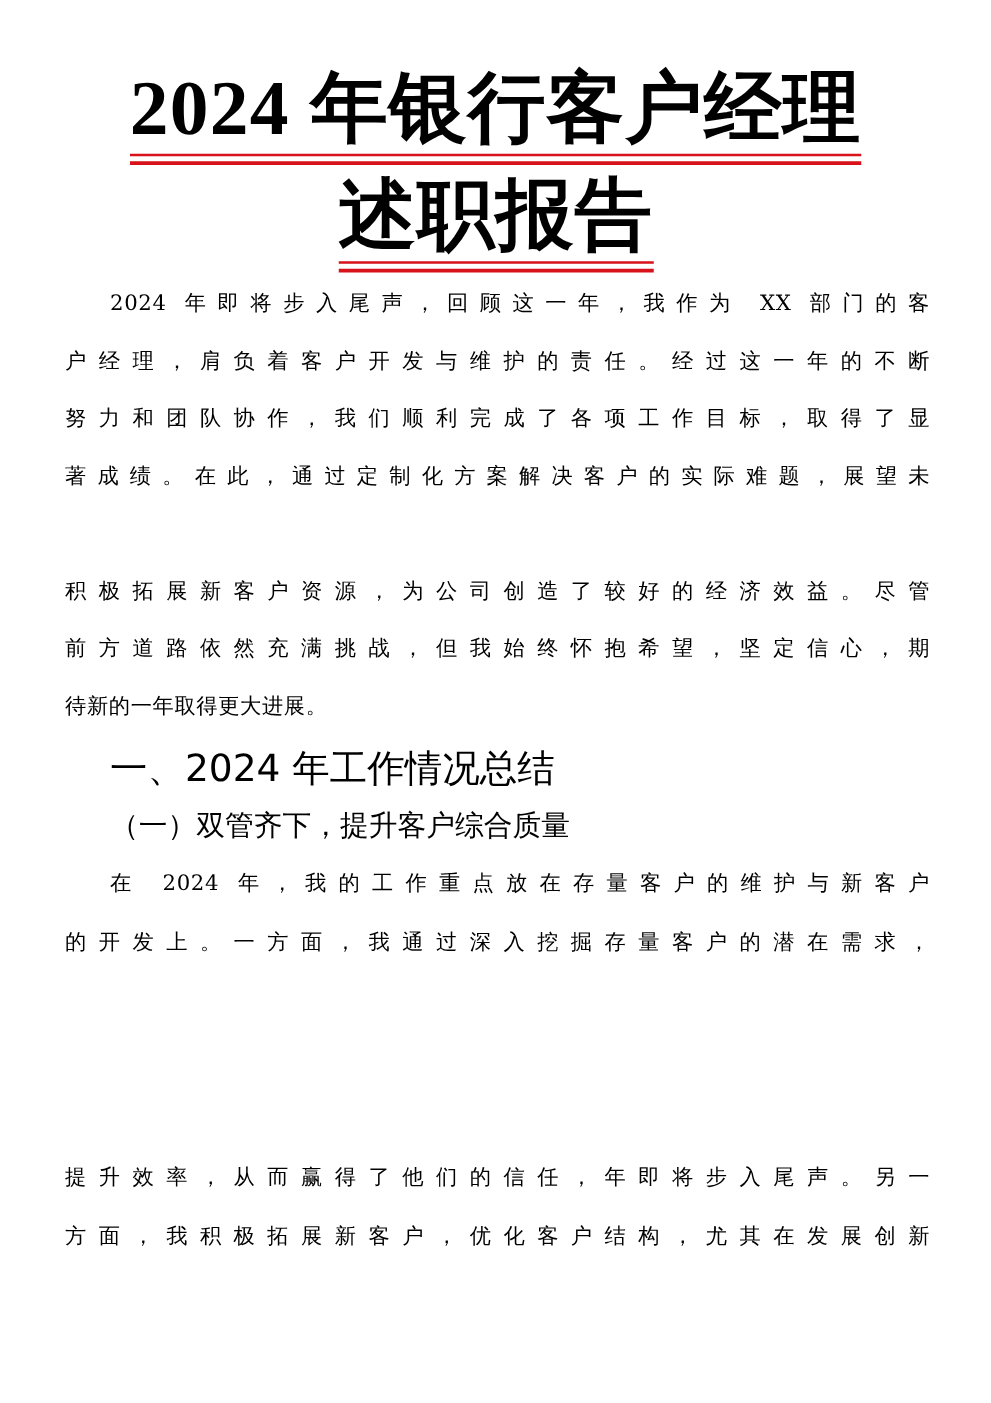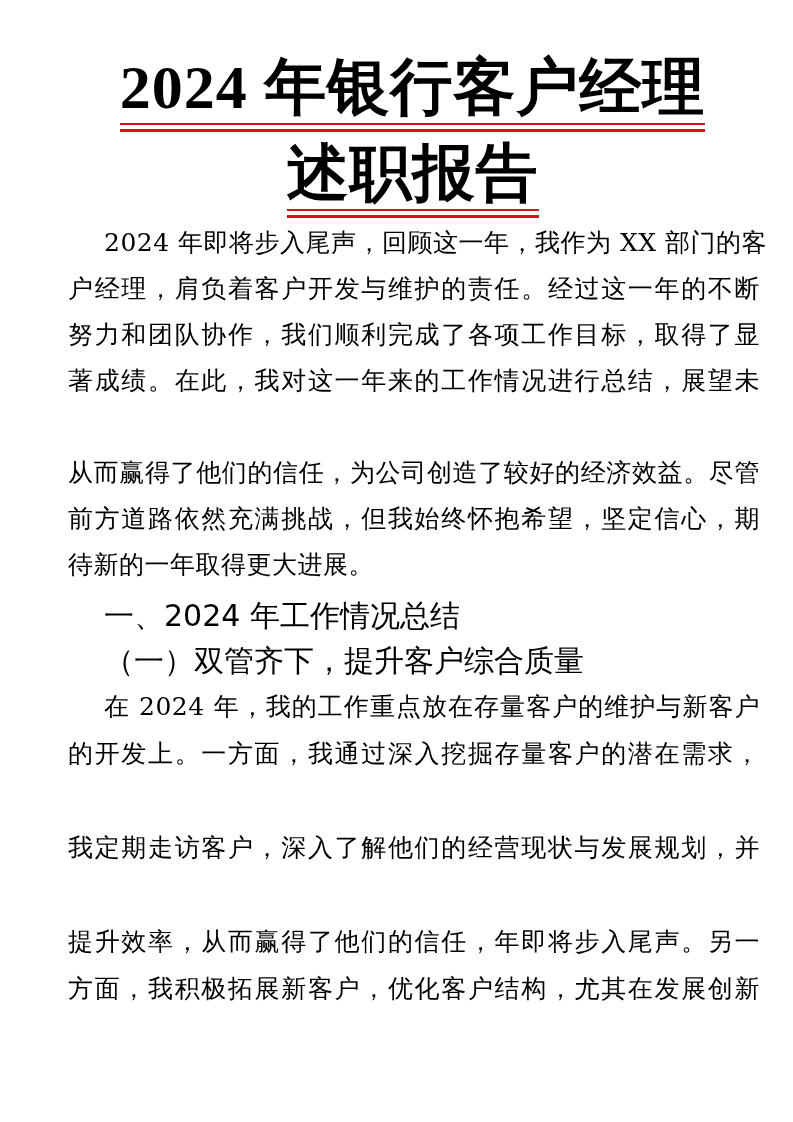--- a/index.html
+++ b/index.html
@@ -10,21 +10,21 @@
   body {
     width: 793px;
     height: 1122px;
     position: relative;
     overflow: hidden;
     font-family: "DejaVu Serif", "Liberation Serif", serif;
     color: #000;
   }
   .page {
     position: absolute;
-    left: 16px; top: 0;
+    left: 0; top: 0;
     width: 757px;
     height: 1122px;
   }
   .title-line {
     position: absolute;
     left: 0;
     width: 793px;
     text-align: center;
     font-family: "Liberation Serif", "DejaVu Serif", serif;
     font-weight: bold;
@@ -54,21 +54,21 @@
     height: 3px;
     background: #d8121a;
   }
   .t1 { top: 52px; }
   .t2 { top: 138px; }
 
   .body-line {
     position: absolute;
     left: 52px;
     width: 692px;
-    font-size: 25px;
+    font-size: 17px;
     line-height: 46px;
     height: 46px;
     white-space: nowrap;
     text-align: justify;
     text-align-last: justify;
     letter-spacing: 0.5px;
   }
   .body-line.indent { left: 88px; width: 656px; }
   .body-line.last { text-align-last: left; }
 
@@ -77,47 +77,46 @@
     left: 88px;
     font-family: "DejaVu Sans", "Liberation Sans", sans-serif;
     font-size: 30px;
     line-height: 40px;
     white-space: nowrap;
   }
   .heading2 {
     position: absolute;
     left: 88px;
     font-family: "DejaVu Sans", "Liberation Sans", sans-serif;
-    font-size: 30px;
+    font-size: 23px;
     line-height: 40px;
     white-space: nowrap;
   }
 </style>
 </head>
 <body>
 
 <div class="page">
 
   <div class="title-line t1">
     <span class="t">2024 年银行客户经理</span>
   </div>
   <div class="title-line t2">
     <span class="t">述职报告</span>
   </div>
 
   <div class="body-line indent" style="top:220px">2024 年即将步入尾声，回顾这一年，我作为 XX 部门的客</div>
   <div class="body-line" style="top:266px">户经理，肩负着客户开发与维护的责任。经过这一年的不断</div>
   <div class="body-line" style="top:312px">努力和团队协作，我们顺利完成了各项工作目标，取得了显</div>
-  <div class="body-line" style="top:358px">著成绩。在此，我对这一年来的工作情况进行总结，展望未</div>
-  <div class="body-line" style="top:450px">从而赢得了他们的信任，为公司创造了较好的经济效益。尽管</div>
+  <div class="body-line" style="top:358px">著成绩。在此，通过定制化方案解决客户的实际难题，展望未</div>
+  <div class="body-line" style="top:450px">积极拓展新客户资源，为公司创造了较好的经济效益。尽管</div>
   <div class="body-line last" style="top:542px">待新的一年取得更大进展。</div>
   <div class="body-line" style="top:496px">前方道路依然充满挑战，但我始终怀抱希望，坚定信心，期</div>
 
   <div class="heading1" style="top:596px">一、2024 年工作情况总结</div>
   <div class="heading2" style="top:641px">（一）双管齐下，提升客户综合质量</div>
 
   <div class="body-line indent" style="top:684px">在 2024 年，我的工作重点放在存量客户的维护与新客户</div>
   <div class="body-line" style="top:731px">的开发上。一方面，我通过深入挖掘存量客户的潜在需求，</div>
-  <div class="body-line" style="top:825px">我定期走访客户，深入了解他们的经营现状与发展规划，并</div>
   <div class="body-line" style="top:919px">提升效率，从而赢得了他们的信任，年即将步入尾声。另一</div>
   <div class="body-line" style="top:966px">方面，我积极拓展新客户，优化客户结构，尤其在发展创新</div>
 
 </div>
 
 </body></html>

